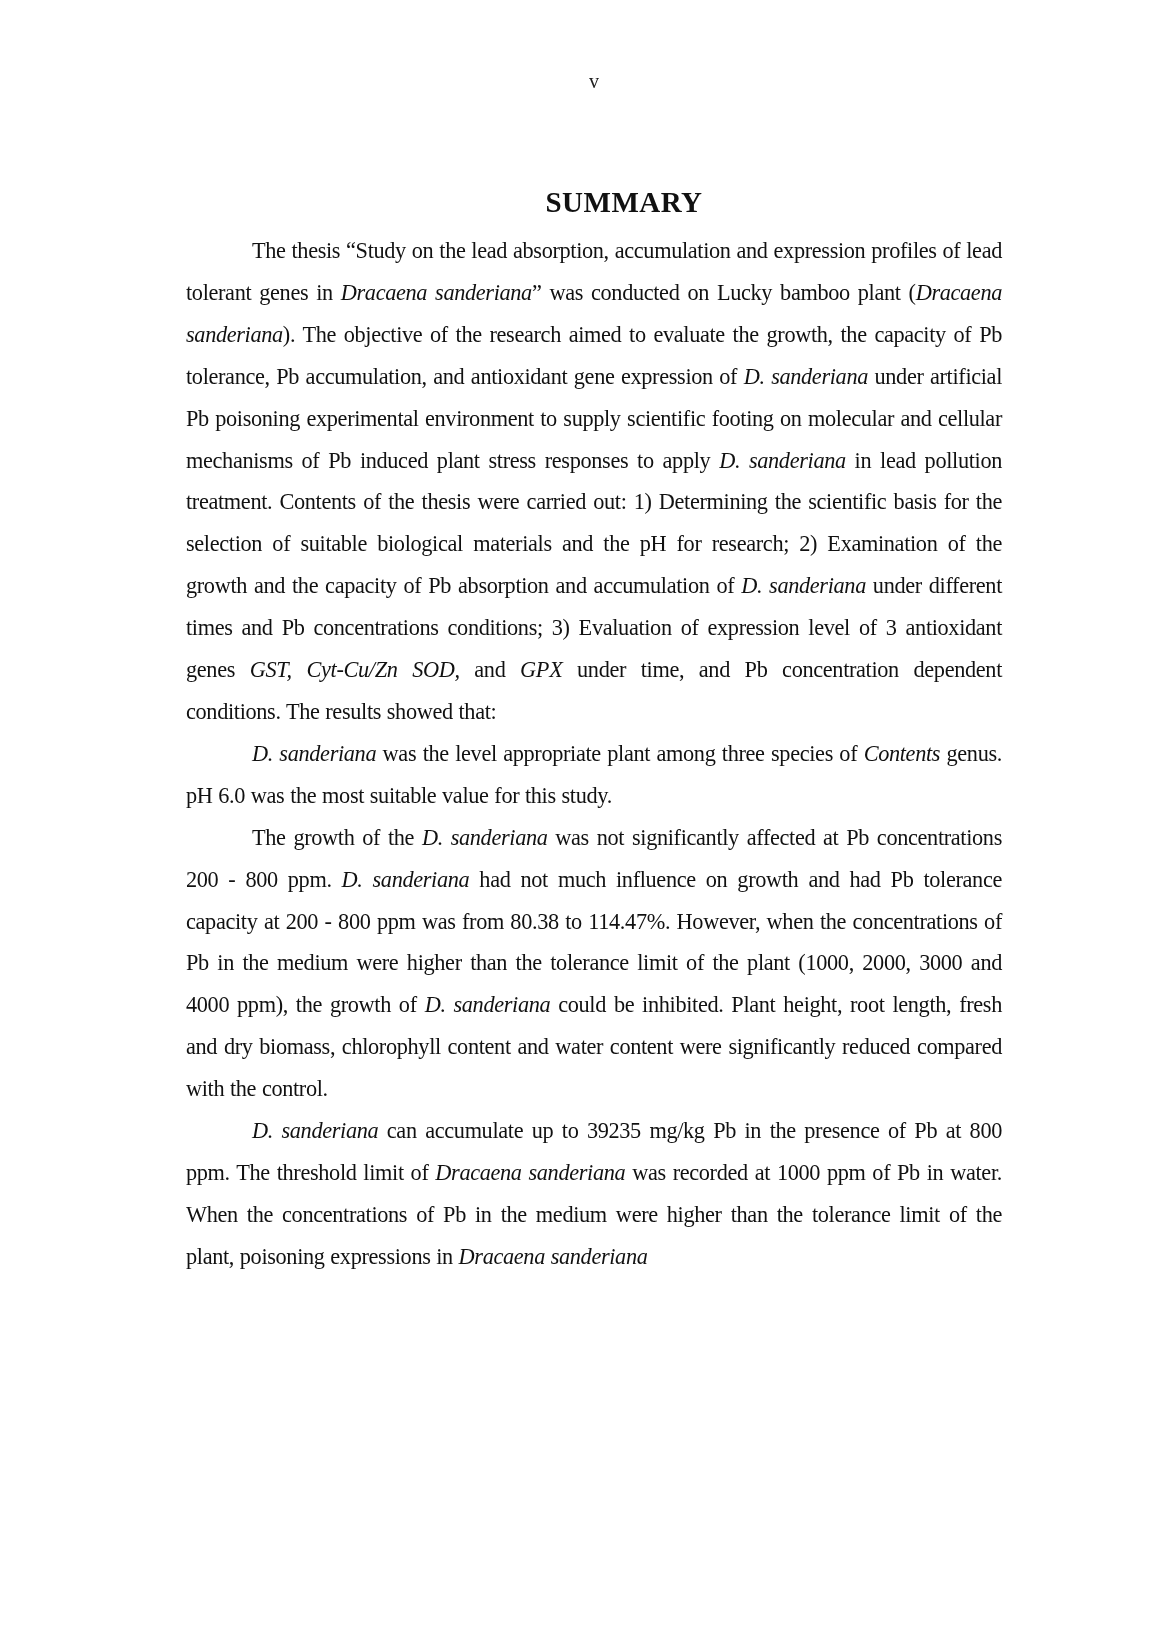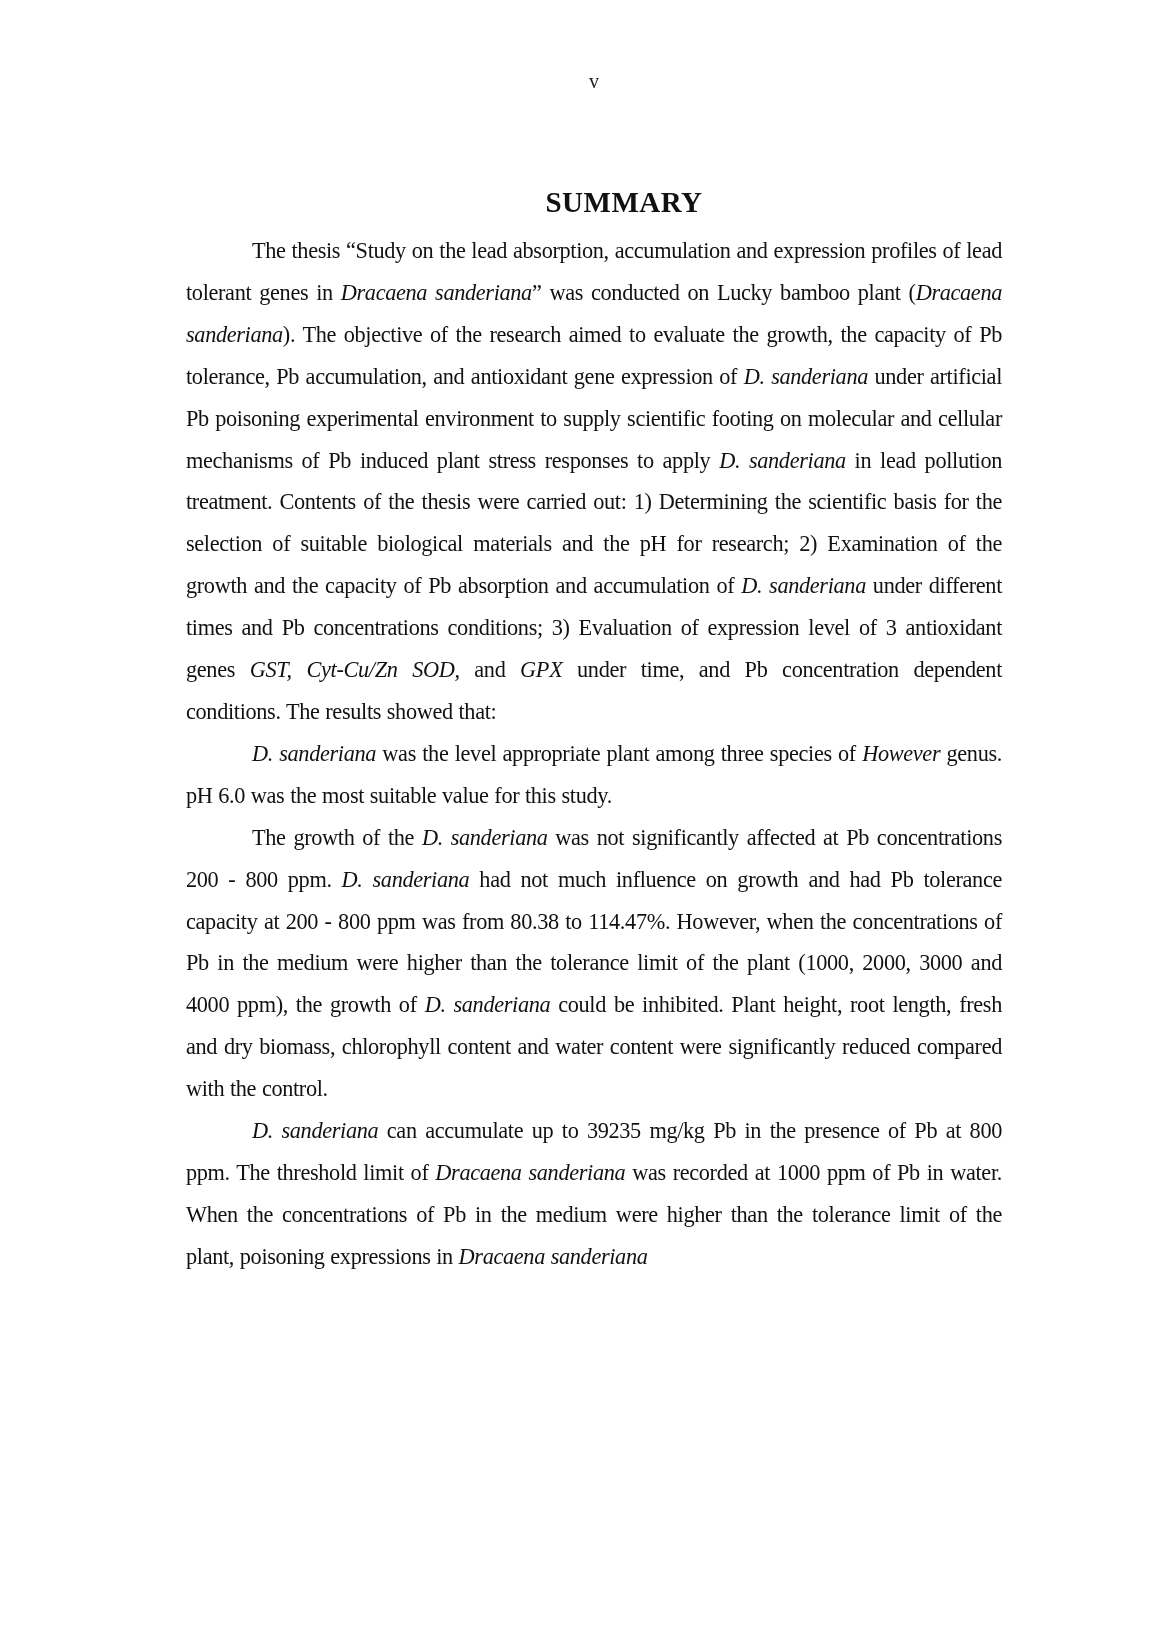--- a/index.html
+++ b/index.html
@@ -26,17 +26,17 @@
   em { }
 </style>
 </head>
 <body>
 
 <div class="page">
   <div class="page-number">v</div>
   <div class="title">SUMMARY</div>
   <div class="body">
     <p><span>The thesis “Study on the lead absorption, accumulation and expression profiles of lead tolerant genes in </span><em>Dracaena sanderiana</em><span>” was conducted on Lucky bamboo plant (</span><em>Dracaena sanderiana</em><span>). The objective of the research aimed to evaluate the growth, the capacity of Pb tolerance, Pb accumulation, and antioxidant gene expression of </span><em>D. sanderiana</em><span> under artificial Pb poisoning experimental environment to supply scientific footing on molecular and cellular mechanisms of Pb induced plant stress responses to apply </span><em>D. sanderiana</em><span> in lead pollution treatment. Contents of the thesis were carried out: 1) Determining the scientific basis for the selection of suitable biological materials and the pH for research; 2) Examination of the growth and the capacity of Pb absorption and accumulation of </span><em>D. sanderiana</em><span> under different times and Pb concentrations conditions; 3) Evaluation of expression level of 3 antioxidant genes </span><em>GST, Cyt-Cu/Zn SOD,</em><span> and </span><em>GPX</em><span> under time, and Pb concentration dependent conditions. The results showed that:</span></p>
-    <p><em>D. sanderiana</em><span> was the level appropriate plant among three species of </span><em>However</em><span> genus. pH 6.0 was the most suitable value for this study.</span></p>
+    <p><em>D. sanderiana</em><span> was the level appropriate plant among three species of </span><em>Contents</em><span> genus. pH 6.0 was the most suitable value for this study.</span></p>
     <p><span>The growth of the </span><em>D. sanderiana</em><span> was not significantly affected at Pb concentrations 200 - 800 ppm. </span><em>D. sanderiana</em><span> had not much influence on growth and had Pb tolerance capacity at 200 - 800 ppm was from 80.38 to 114.47%. However, when the concentrations of Pb in the medium were higher than the tolerance limit of the plant (1000, 2000, 3000 and 4000 ppm), the growth of </span><em>D. sanderiana</em><span> could be inhibited. Plant height, root length, fresh and dry biomass, chlorophyll content and water content were significantly reduced compared with the control.</span></p>
     <p><em>D. sanderiana</em><span> can accumulate up to 39235 mg/kg Pb in the presence of Pb at 800 ppm. The threshold limit of </span><em>Dracaena sanderiana</em><span> was recorded at 1000 ppm of Pb in water. When the concentrations of Pb in the medium were higher than the tolerance limit of the plant, poisoning expressions in </span><em>Dracaena sanderiana</em></p>
   </div>
 </div>
 
 </body></html>

